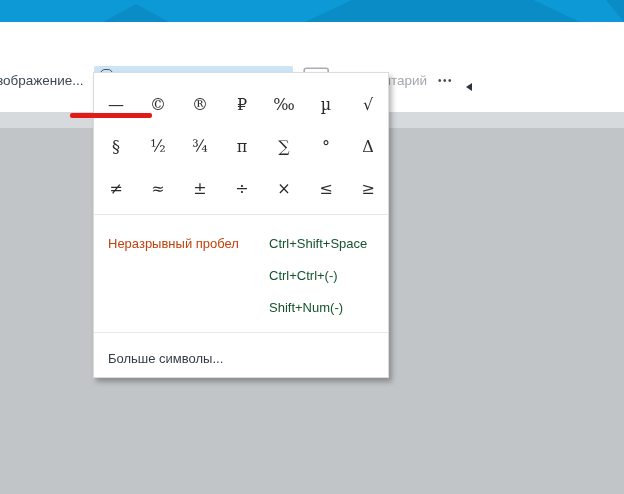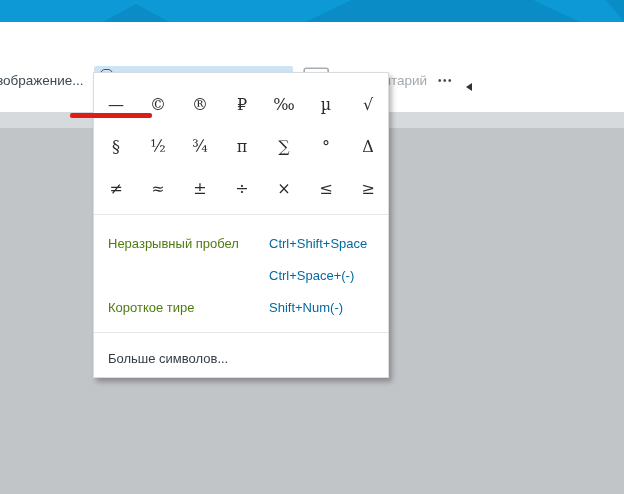--- a/index.html
+++ b/index.html
@@ -89,23 +89,23 @@
     font-size:16px; color:#2b2b2b; cursor:pointer;
   }
   .divider { position:absolute; left:0; width:100%; height:1px; background:#e5e7e9; }
   .div-1 { top:141px; }
   .div-2 { top:259px; }
   .shortcut-menu { position:absolute; left:0; top:154px; width:100%; }
   .menu-row {
     height:32px; display:flex; align-items:center;
     padding-left:14px; padding-right:12px; cursor:pointer;
   }
-  .menu-row .lbl { font-size:13px; color:#4d7c0f; }
+  .menu-row .lbl { font-size:13px; color:#c2410c; }
   .menu-row .sc {
-    position:absolute; left:175px; font-size:13px; color:#0369a1;
+    position:absolute; left:175px; font-size:13px; color:#14532d;
   }
   .menu-row { position:relative; }
   .more-symbols-row {
     position:absolute; left:0; top:269px; width:100%; height:32px;
     display:flex; align-items:center; padding-left:14px; cursor:pointer;
   }
   .more-symbols-row .lbl { font-size:13px; color:#343d46; }
 
   
   .red-underline {
@@ -181,28 +181,27 @@
         <div class="symbol-cell">≤</div>
         <div class="symbol-cell">≥</div>
       </div>
     <div class="divider div-1"></div>
     <div class="shortcut-menu">
         <div class="menu-row">
           <span class="lbl">Неразрывный пробел</span>
           <span class="sc">Ctrl+Shift+Space</span>
         </div>
         <div class="menu-row">
-          <span class="sc">Ctrl+Space+(-)</span>
+          <span class="sc">Ctrl+Ctrl+(-)</span>
         </div>
         <div class="menu-row">
-          <span class="lbl">Короткое тире</span>
           <span class="sc">Shift+Num(-)</span>
         </div>
       </div>
     <div class="divider div-2"></div>
     <div class="more-symbols-row">
-      <span class="lbl">Больше символов...</span>
+      <span class="lbl">Больше символы...</span>
     </div>
   </div>
 
   <div class="red-underline"></div>
 
 </div>
 
 </body></html>

